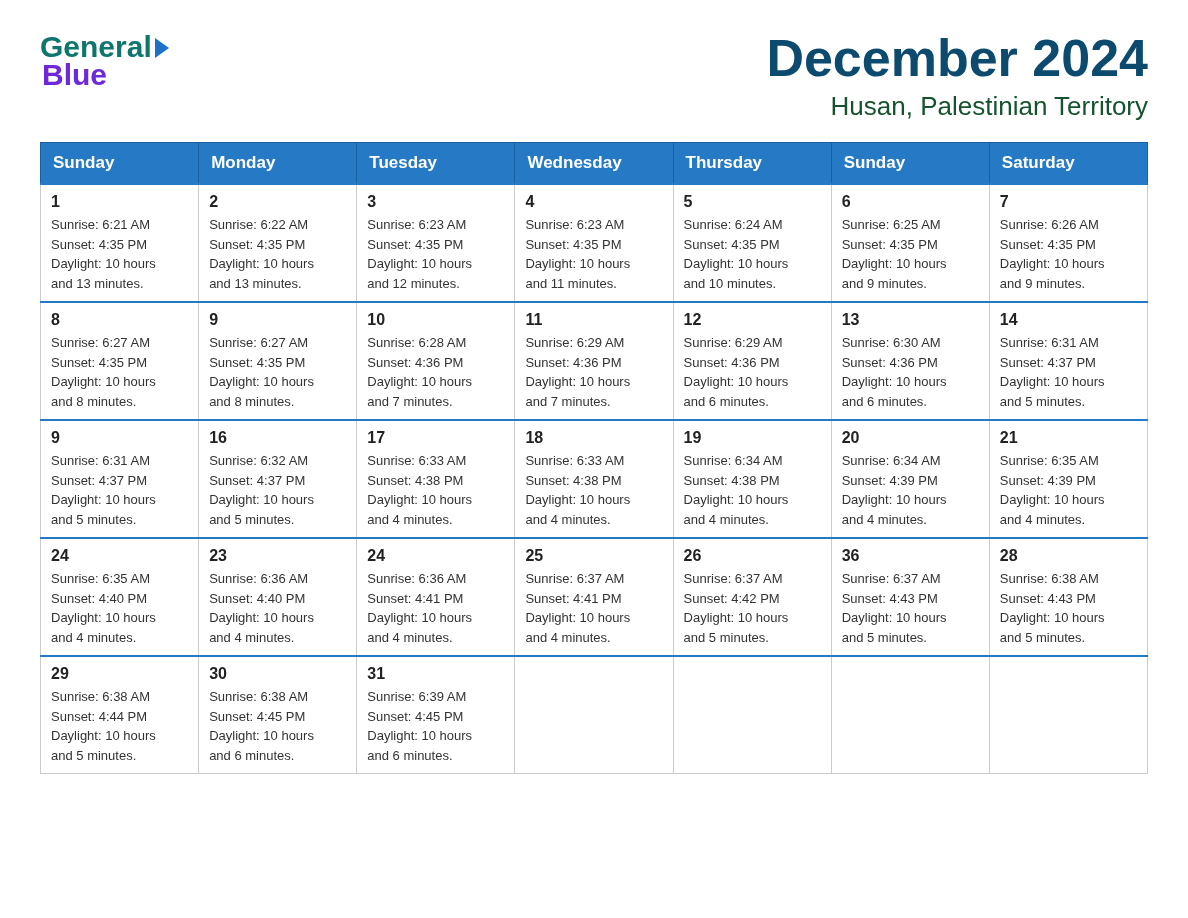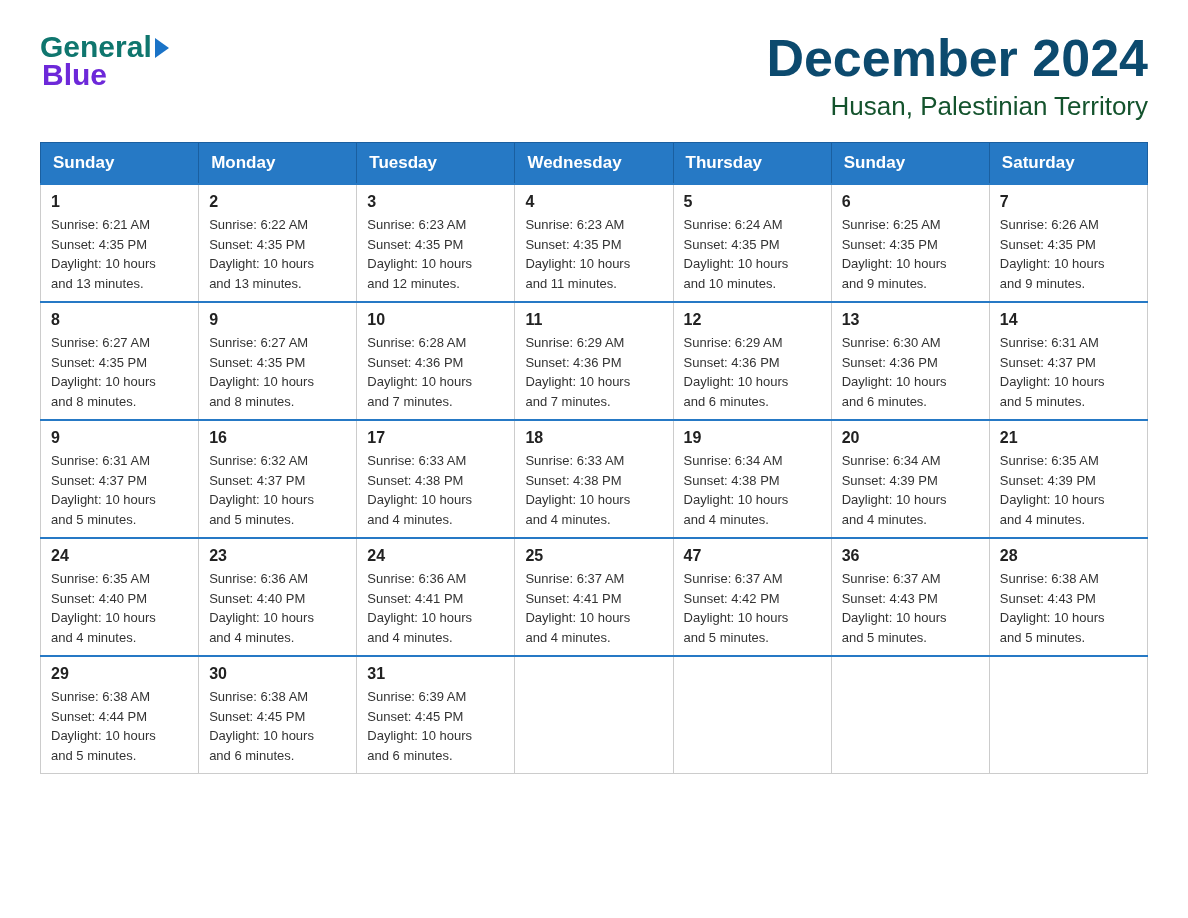--- a/index.html
+++ b/index.html
@@ -357,21 +357,21 @@
         <td>
         <span class="day-num">25</span>
         <div class="day-info">
           Sunrise: 6:37 AM<br>
           Sunset: 4:41 PM<br>
           Daylight: 10 hours<br>
           and 4 minutes.
         </div>
       </td>
         <td>
-        <span class="day-num">47</span>
+        <span class="day-num">26</span>
         <div class="day-info">
           Sunrise: 6:37 AM<br>
           Sunset: 4:42 PM<br>
           Daylight: 10 hours<br>
           and 5 minutes.
         </div>
       </td>
         <td>
         <span class="day-num">36</span>
         <div class="day-info">

